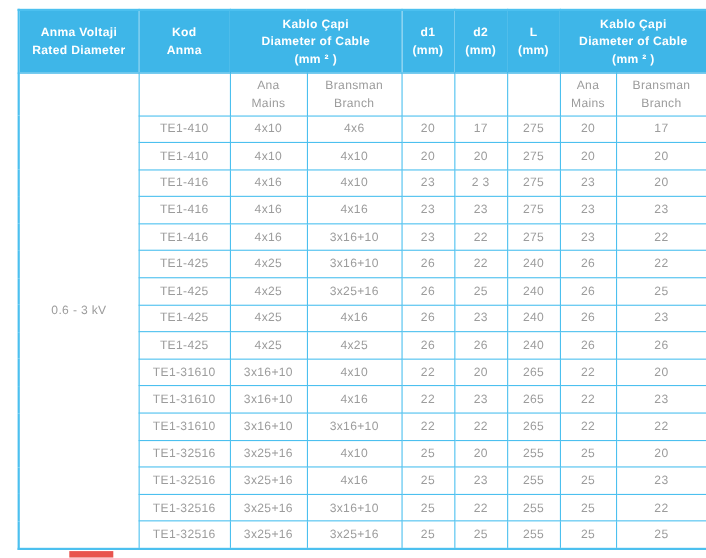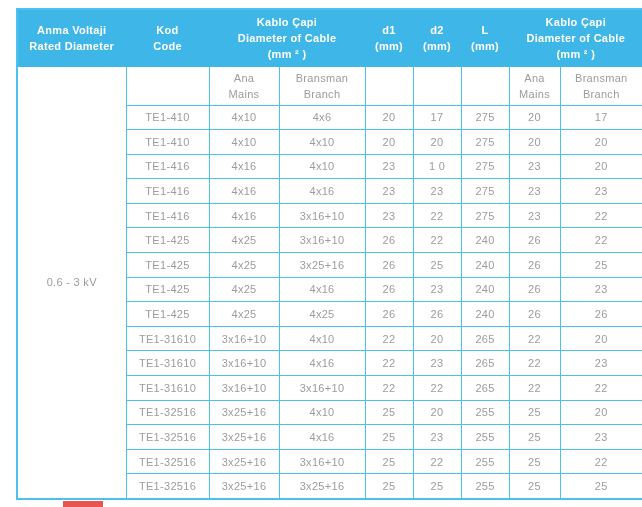--- a/index.html
+++ b/index.html
@@ -81,21 +81,21 @@
       <col style="width:83px">
     </colgroup>
     <thead>
       <tr>
         <th>
           <div>Anma Voltaji</div>
           <div>Rated Diameter</div>
         </th>
         <th>
           <div>Kod</div>
-          <div>Code</div>
+          <div>Anma</div>
         </th>
         <th colspan="2">
           <div>Kablo Çapi</div>
           <div>Diameter of Cable</div>
           <div>(mm ² )</div>
         </th>
         <th>
           <div>d1</div>
           <div>(mm)</div>
         </th>
@@ -157,21 +157,21 @@
           <td>20</td>
           <td>275</td>
           <td>20</td>
           <td>20</td>
         </tr>
         <tr class="data-row">
           <td>TE1-416</td>
           <td>4x16</td>
           <td>4x10</td>
           <td>23</td>
-          <td>1 0</td>
+          <td>2 3</td>
           <td>275</td>
           <td>23</td>
           <td>20</td>
         </tr>
         <tr class="data-row">
           <td>TE1-416</td>
           <td>4x16</td>
           <td>4x16</td>
           <td>23</td>
           <td>23</td>

